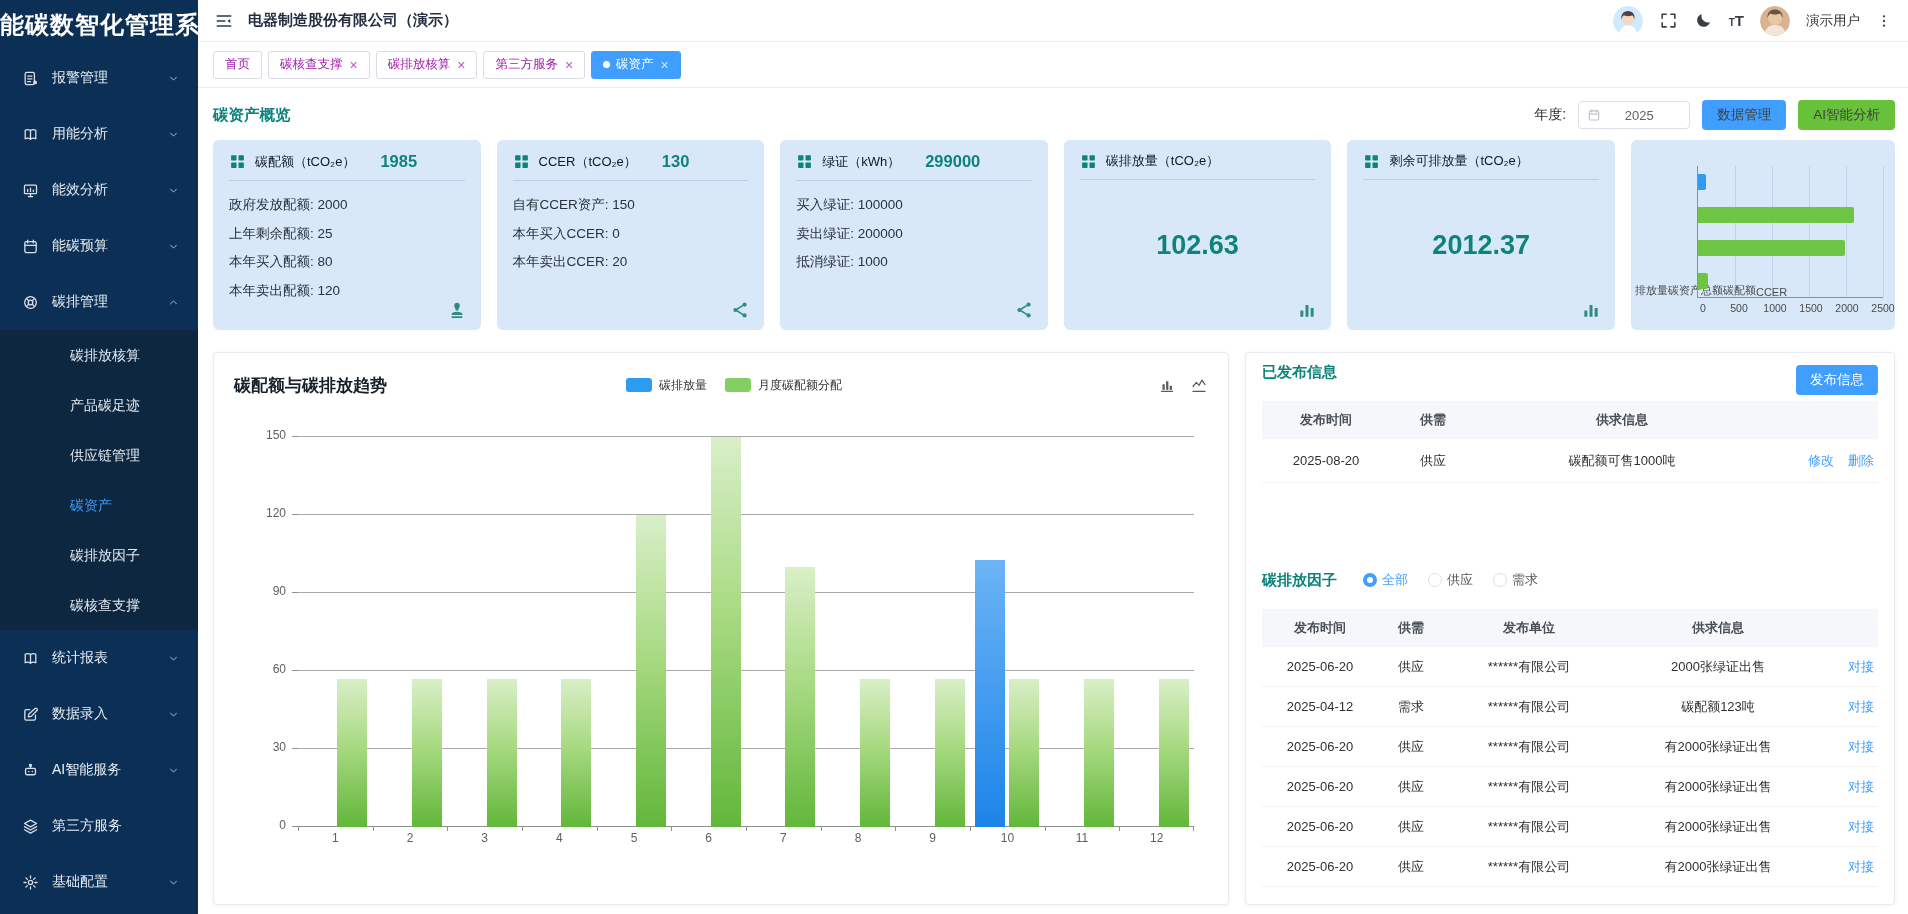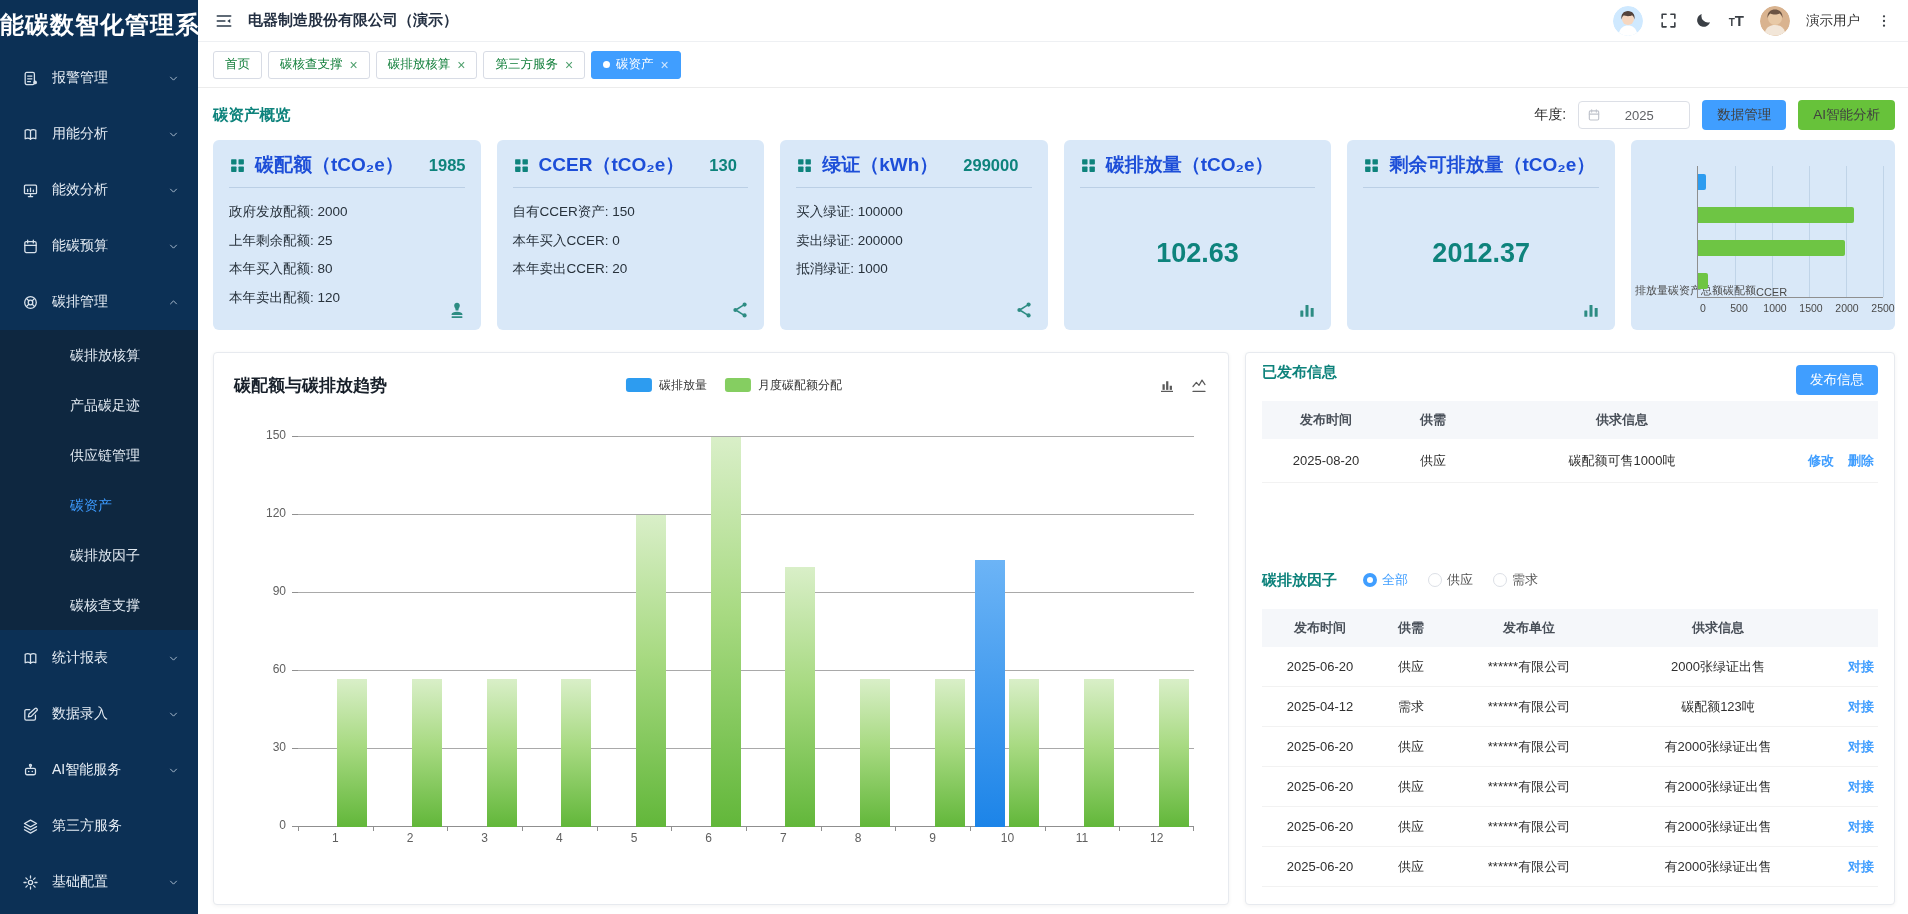--- a/index.html
+++ b/index.html
@@ -33,21 +33,21 @@
   .avatar { width:30px; height:30px; border-radius:50%; overflow:hidden; cursor:pointer; flex-shrink:0; }
   .icon-btn { width:19px; height:19px; color:#3a3f45; cursor:pointer; }
   .tt-icon { font-weight:bold; color:#3a3f45; cursor:pointer; font-size:15px; line-height:1; }
   .tt-icon .small-t { font-size:10px; }
   .username { font-size:13.5px; color:#333; cursor:pointer; }
   .more-icon { width:16px; height:16px; color:#3a3f45; cursor:pointer; }
 
   .tabbar { height:46px; background:#fff; display:flex; align-items:center; gap:6px;
     padding:0 15px; border-bottom:1px solid #ececec; flex-shrink:0; }
   .tab { height:28px; display:flex; align-items:center; gap:6px; padding:0 11px;
-    border:1px solid #d8dce5; border-radius:3px; font-size:12.5px; color:#15803d;
+    border:1px solid #d8dce5; border-radius:3px; font-size:12.5px; color:#a21caf;
     background:#fff; cursor:pointer; white-space:nowrap; }
   .tab.active { background:#409eff; border-color:#409eff; color:#fff; }
   .tab-dot { width:7px; height:7px; border-radius:50%; background:#fff; }
   .tab-close { font-size:14px; line-height:1; opacity:.75; margin-left:1px; }
 
   
   .content { flex:1; background:#fff; padding:6px 13px 8px 15px; overflow:hidden; }
   .content-head { display:flex; align-items:center; height:42px; }
   .overview-title { font-size:15.5px; font-weight:bold; color:#0e837c; }
   .head-controls { margin-left:auto; display:flex; align-items:center; gap:12px; }
@@ -64,21 +64,21 @@
   .btn-green { background:#67c23a; }
 
   
   .cards-row { display:flex; gap:16px; margin-top:4px; }
   .card-slots { display:contents; }
   .stat-card { flex:1; height:190px; background:#d9e8f8; border-radius:6px;
     padding:12px 16px 10px; position:relative; min-width:0; }
   .card-head { display:flex; align-items:center; gap:9px; padding-bottom:9px;
     border-bottom:1px solid rgba(110,145,180,.28); white-space:nowrap; }
   .grid-icon { width:17px; height:17px; color:#0e837c; flex-shrink:0; }
-  .card-title { font-size:19px; font-weight:bold; color:#1d4ed8; }
+  .card-title { font-size:13px; font-weight:normal; color:#0f172a; }
   .card-value { font-size:16.5px; font-weight:bold; color:#0e837c; margin-left:16px; }
   .card-body { padding-top:10px; }
   .card-line { font-size:13.5px; color:#28323c; line-height:28.5px; white-space:nowrap; }
   .card-big { margin-top:40px; text-align:center; font-size:27px; font-weight:600; color:#0e837c; }
   .corner-icon { position:absolute; right:14px; bottom:10px; width:20px; height:20px; color:#2d8c83; }
 
   
   .mini-card { width:264px; height:190px; background:#d9e8f8; border-radius:6px;
     padding:16px 12px 6px 4px; flex-shrink:0; }
   .mini-main { display:flex; height:132px; margin-top:10px; }
@@ -140,21 +140,21 @@
     font-size:13px; color:#484f58; font-weight:600; flex-shrink:0; }
   .pub-cols { grid-template-columns:128px 86px 1fr 110px; }
   .market-cols { grid-template-columns:116px 66px 170px 1fr 56px; }
   .th { text-align:center; white-space:nowrap; }
   .pub-row, .market-row { display:grid; align-items:center; font-size:13px; color:#2f2f2f;
     border-bottom:1px solid #f2f2f2; flex-shrink:0; }
   .pub-row { grid-template-columns:128px 86px 1fr 110px; height:44px; }
   .market-row { grid-template-columns:116px 66px 170px 1fr 56px; height:40px; }
   .td { text-align:center; white-space:nowrap; overflow:hidden; text-overflow:ellipsis; }
   .td.actions { display:flex; gap:14px; justify-content:flex-end; padding-right:4px; }
-  .link { color:#409eff; font-size:13px; cursor:pointer; text-decoration:none; white-space:nowrap;font-weight:bold; }
+  .link { color:#409eff; font-size:13px; cursor:pointer; text-decoration:none; white-space:nowrap; }
   .pub-spacer { height:88px; flex-shrink:0; }
   .filters { display:flex; gap:20px; margin-left:26px; align-items:center; }
   .radio { display:flex; align-items:center; gap:5px; cursor:pointer; }
   .radio-dot { width:14px; height:14px; border-radius:50%; border:1px solid #dcdfe6;
     background:#fff; }
   .radio.checked .radio-dot { border:4px solid #409eff; }
   .radio-label { font-size:13px; color:#555; }
   .radio.checked .radio-label { color:#409eff; }
 </style>
 </head>

